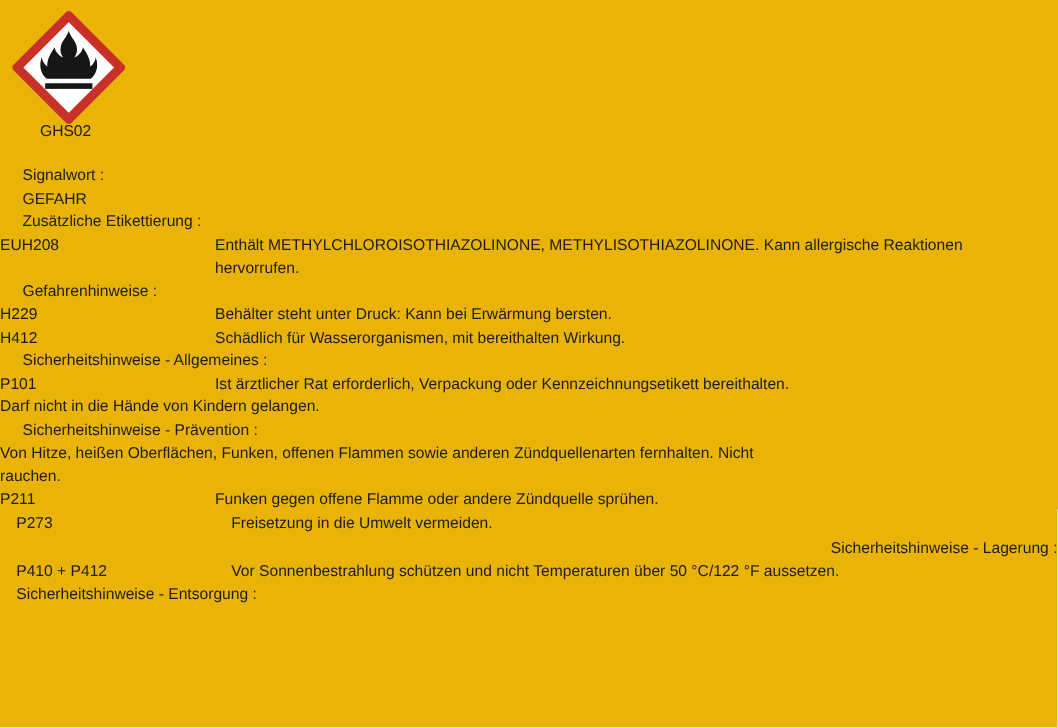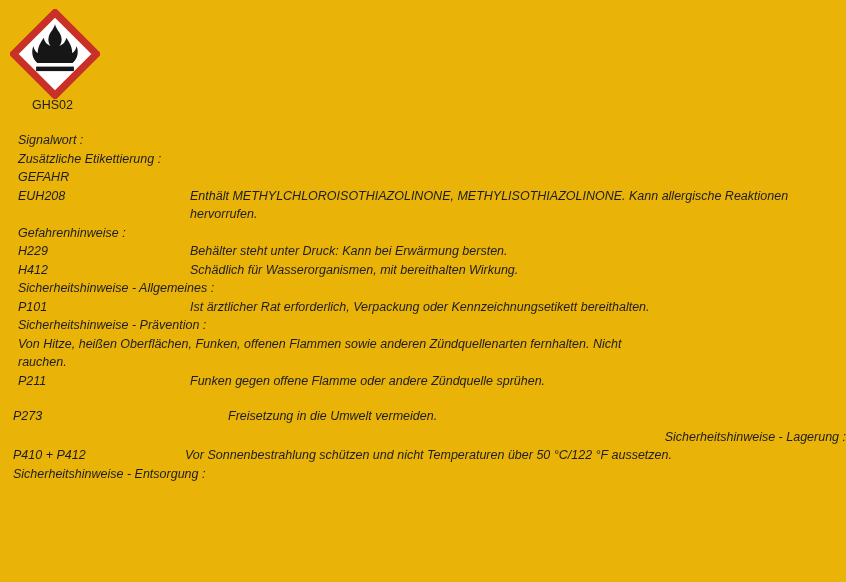--- a/index.html
+++ b/index.html
@@ -15,30 +15,30 @@
   .pictogram {
     position:absolute; left:10px; top:9px;
     width:90px; height:90px;
   }
   .pictogram svg { display:block; width:100%; height:100%; }
   .pictogram-caption {
     position:absolute; left:32px; top:98px;
     font-size:12.5px; color:#1d1d1f;
   }
   .doc {
-    position:absolute; top:131px; left:0; width:846px;font-style:italic;
+    position:absolute; top:131px; left:0; width:846px;
   }
   .row { line-height:18.5px; white-space:nowrap; }
   .header { padding-left:18px; }
-  .pair { display:flex; padding-left:18px; }
+  .pair { display:flex; }
   .pair .code { flex:0 0 172px; }
   .pair .desc { width:618px; white-space:normal; }
   .outdent.header { padding-left:13px; }
   .outdent.pair { padding-left:13px; }
-  .gap-top { margin-top:17px;justify-content:space-between; }
+  .gap-top { margin-top:0; }
   .gap-top-sm { margin-top:2px;text-align:right; }
 </style>
 </head>
 <body>
 
 <div class="page">
 
   <div class="pictogram">
     <svg viewBox="0 0 100 100" xmlns="http://www.w3.org/2000/svg">
       <path d="M50 4 L96 50 L50 96 L4 50 Z" fill="#ffffff" stroke="#c93028" stroke-width="8" stroke-linejoin="miter"></path>
@@ -57,23 +57,23 @@
                c-2 -3 -3 -6 -2 -10
                c1 -5 5.5 -8 7 -14 z" fill="#161616"></path>
       <rect x="29" y="64" width="42" height="5" fill="#161616"></rect>
     </svg>
   </div>
   <div class="pictogram-caption">GHS02</div>
 
   <div class="doc">
 
     <div class="row header">Signalwort :</div>
+    <div class="row header">GEFAHR</div>
+
     <div class="row header">Zusätzliche Etikettierung :</div>
-
-    <div class="row header">GEFAHR</div>
     <div class="row pair">
       <span class="code">EUH208</span>
       <span class="desc">Enthält METHYLCHLOROISOTHIAZOLINONE, METHYLISOTHIAZOLINONE. Kann allergische Reaktionen hervorrufen.</span>
     </div>
 
     <div class="row header">Gefahrenhinweise :</div>
     <div class="row pair">
       <span class="code">H229</span>
       <span class="desc">Behälter steht unter Druck: Kann bei Erwärmung bersten.</span>
     </div>
@@ -81,20 +81,21 @@
       <span class="code">H412</span>
       <span class="desc">Schädlich für Wasserorganismen, mit bereithalten Wirkung.</span>
     </div>
 
     <div class="row header">Sicherheitshinweise - Allgemeines :</div>
     <div class="row pair">
       <span class="code">P101</span>
       <span class="desc">Ist ärztlicher Rat erforderlich, Verpackung oder Kennzeichnungsetikett bereithalten.</span>
     </div>
     <div class="row pair">
+      <span class="desc">Darf nicht in die Hände von Kindern gelangen.</span>
     </div>
 
     <div class="row header">Sicherheitshinweise - Prävention :</div>
     <div class="row pair">
       <span class="desc">Von Hitze, heißen Oberflächen, Funken, offenen Flammen sowie anderen Zündquellenarten fernhalten. Nicht rauchen.</span>
     </div>
     <div class="row pair">
       <span class="code">P211</span>
       <span class="desc">Funken gegen offene Flamme oder andere Zündquelle sprühen.</span>
     </div>

